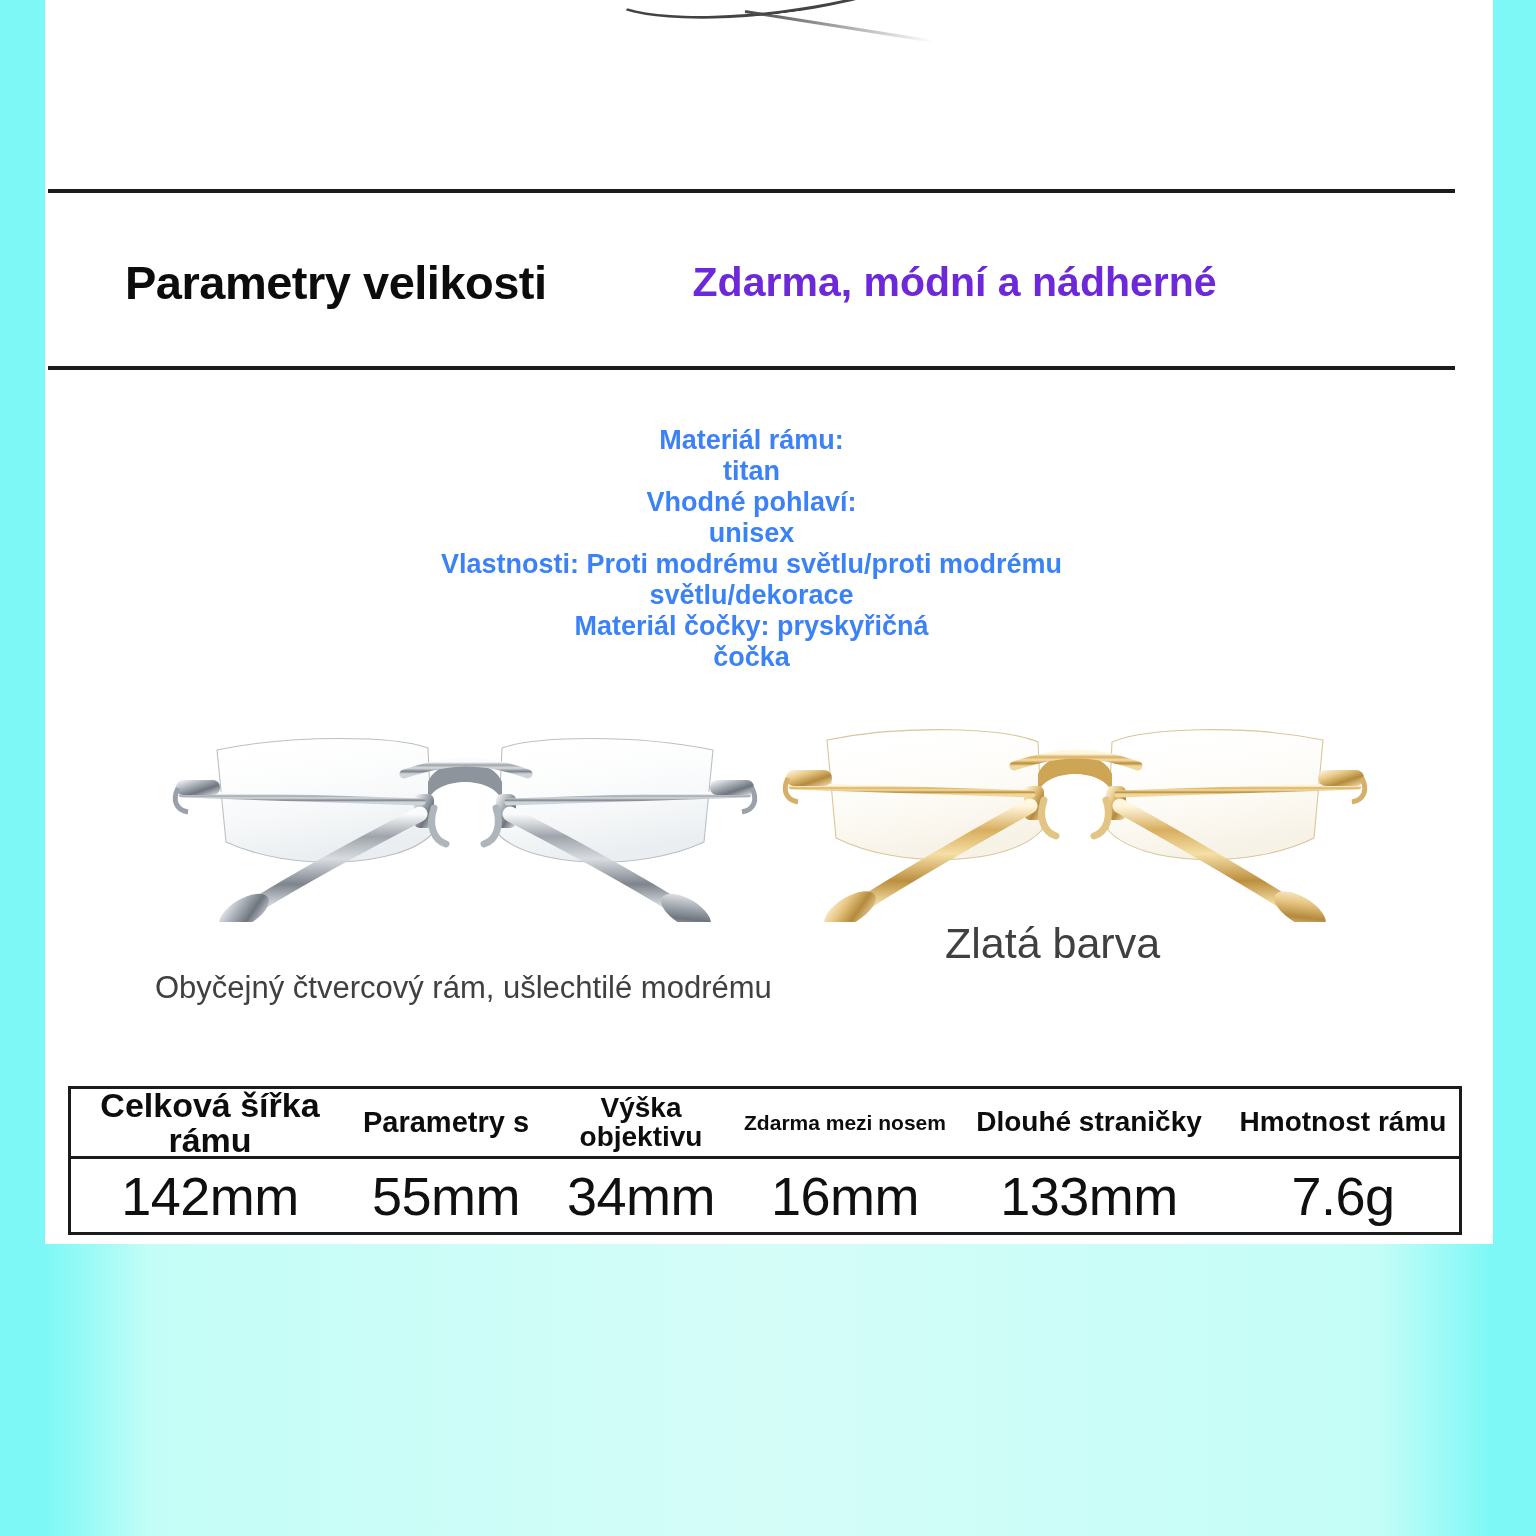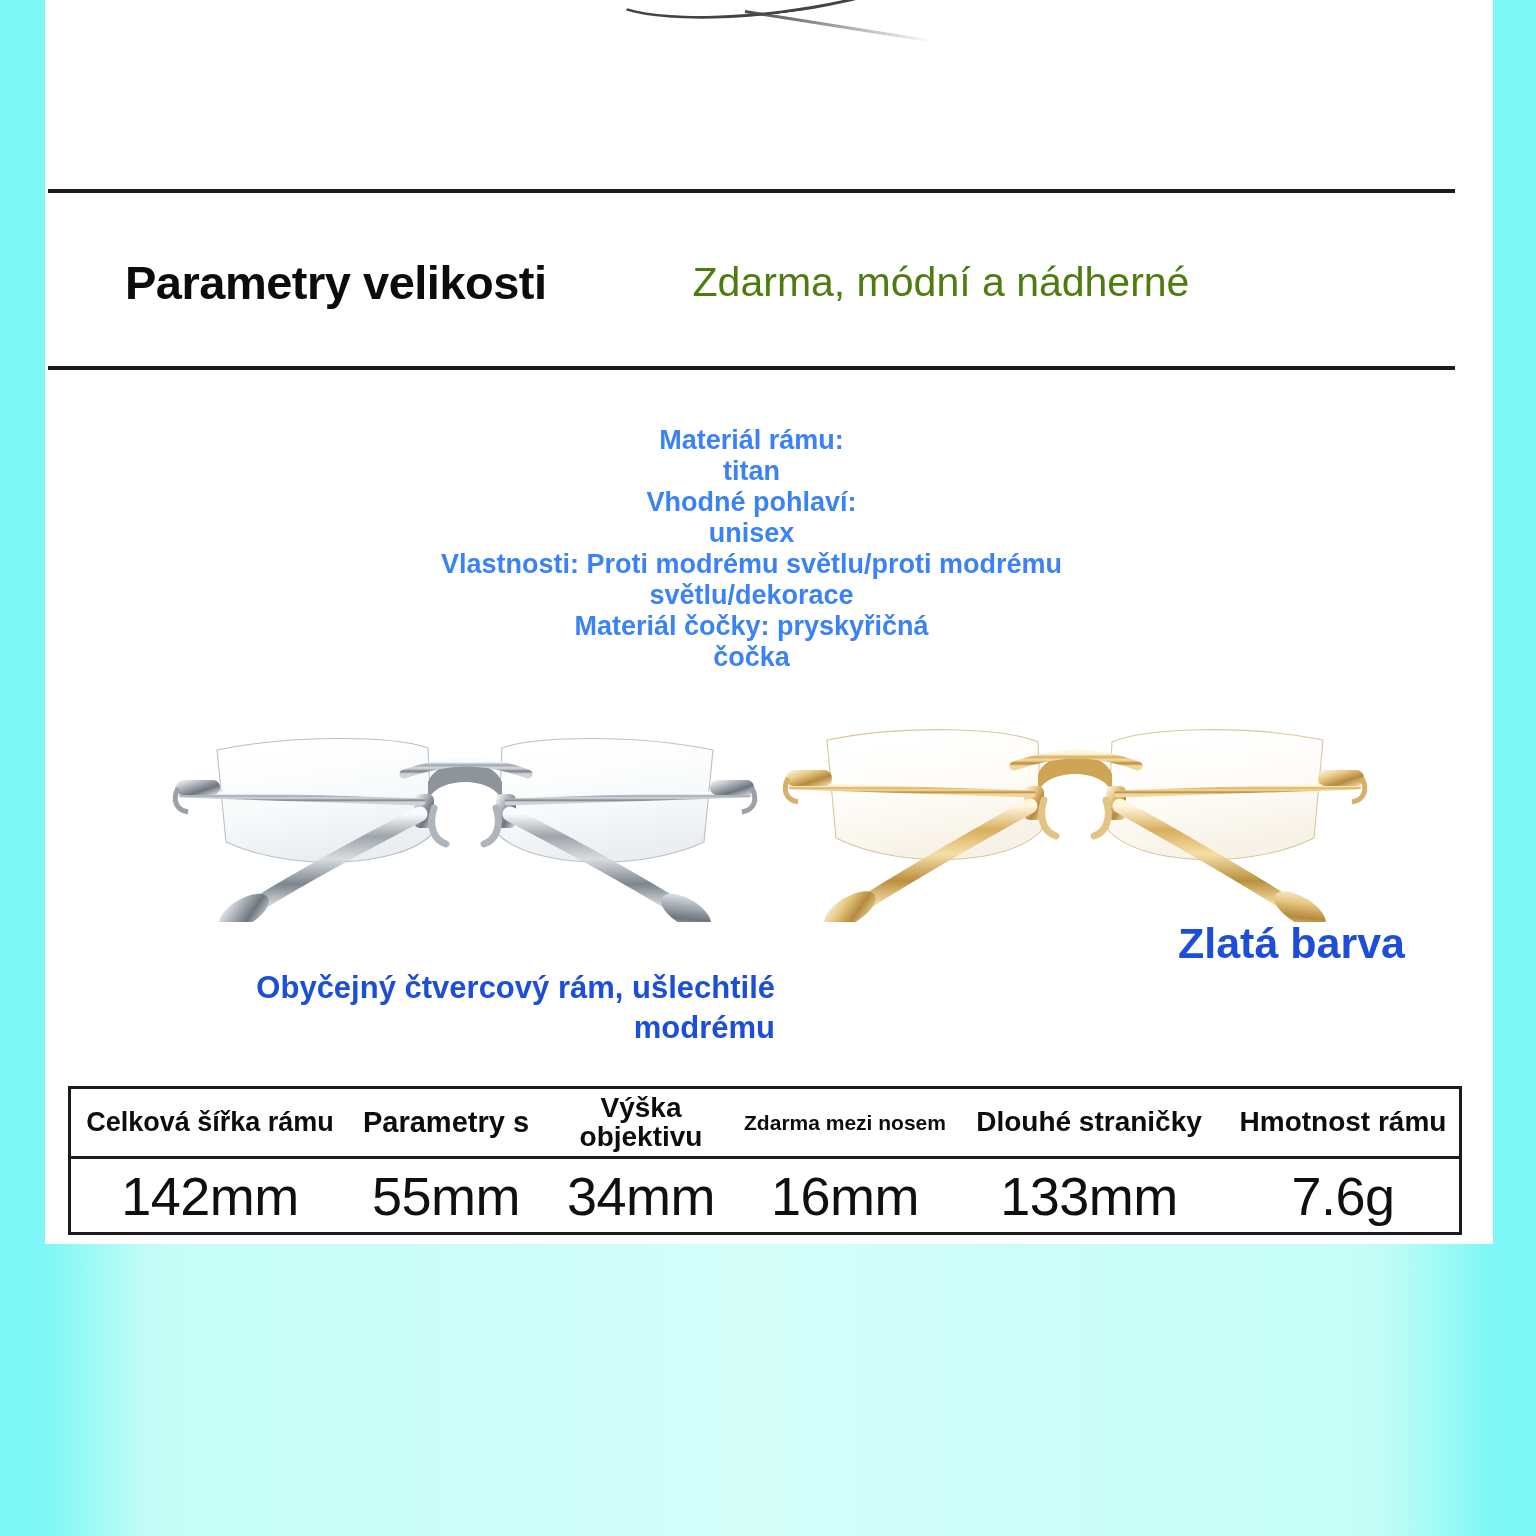--- a/index.html
+++ b/index.html
@@ -68,22 +68,22 @@
     display:flex; align-items:center;
   }
   #title-main {
     font-size:47px; font-weight:bold;
     color:#0c0c0c;
     letter-spacing:-0.5px;
     margin-left:77px;
     white-space:nowrap;
   }
   #title-sub {
-    font-size:41px; font-weight:normal;
-    color:#4d7c0f;
+    font-size:41px; font-weight:bold;
+    color:#6d28d9;
     margin-left:146px;
     white-space:nowrap;
   }
 
   
   #specs {
     position:absolute;
     left:3px; top:425px;
     width:1407px;
     text-align:center;
@@ -94,23 +94,23 @@
   }
   #specs .spec-line { display:block; white-space:nowrap; }
 
   
   .product { position:absolute; }
   #glasses-silver { left:125px; top:722px; width:590px; height:200px; }
   #glasses-gold   { left:735px; top:722px; width:590px; height:200px; }
 
   .caption {
     position:absolute;
-    text-align:right;
-    font-weight:bold;
-    color:#1d4ed8;
+    text-align:left;
+    font-weight:normal;
+    color:#404040;
   }
   #caption-silver {
     left:110px; top:968px; width:620px;
     font-size:31px; line-height:40px;
   }
   #caption-gold {
     left:900px; top:918px; width:460px;
     font-size:43px; line-height:50px;
   }
 
@@ -137,21 +137,21 @@
   #table-body .cell {
     font-size:54px; font-weight:normal; color:#101010;
     letter-spacing:-0.5px;
   }
   .c0 { width:278px; }
   .c1 { width:194px; }
   .c2 { width:196px; }
   .c3 { width:212px; }
   .c4 { width:276px; }
   .c5 { width:232px; }
-  #table-head .c0 { font-size:27px; }
+  #table-head .c0 { font-size:34px; }
   #table-head .c1 { font-size:29px; }
   #table-head .c2 { font-size:28px; }
   #table-head .c3 { font-size:21px; }
   #table-head .c4 { font-size:28px; }
   #table-head .c5 { font-size:28px; }
 </style>
 </head>
 <body>
 
 <div id="panel">

